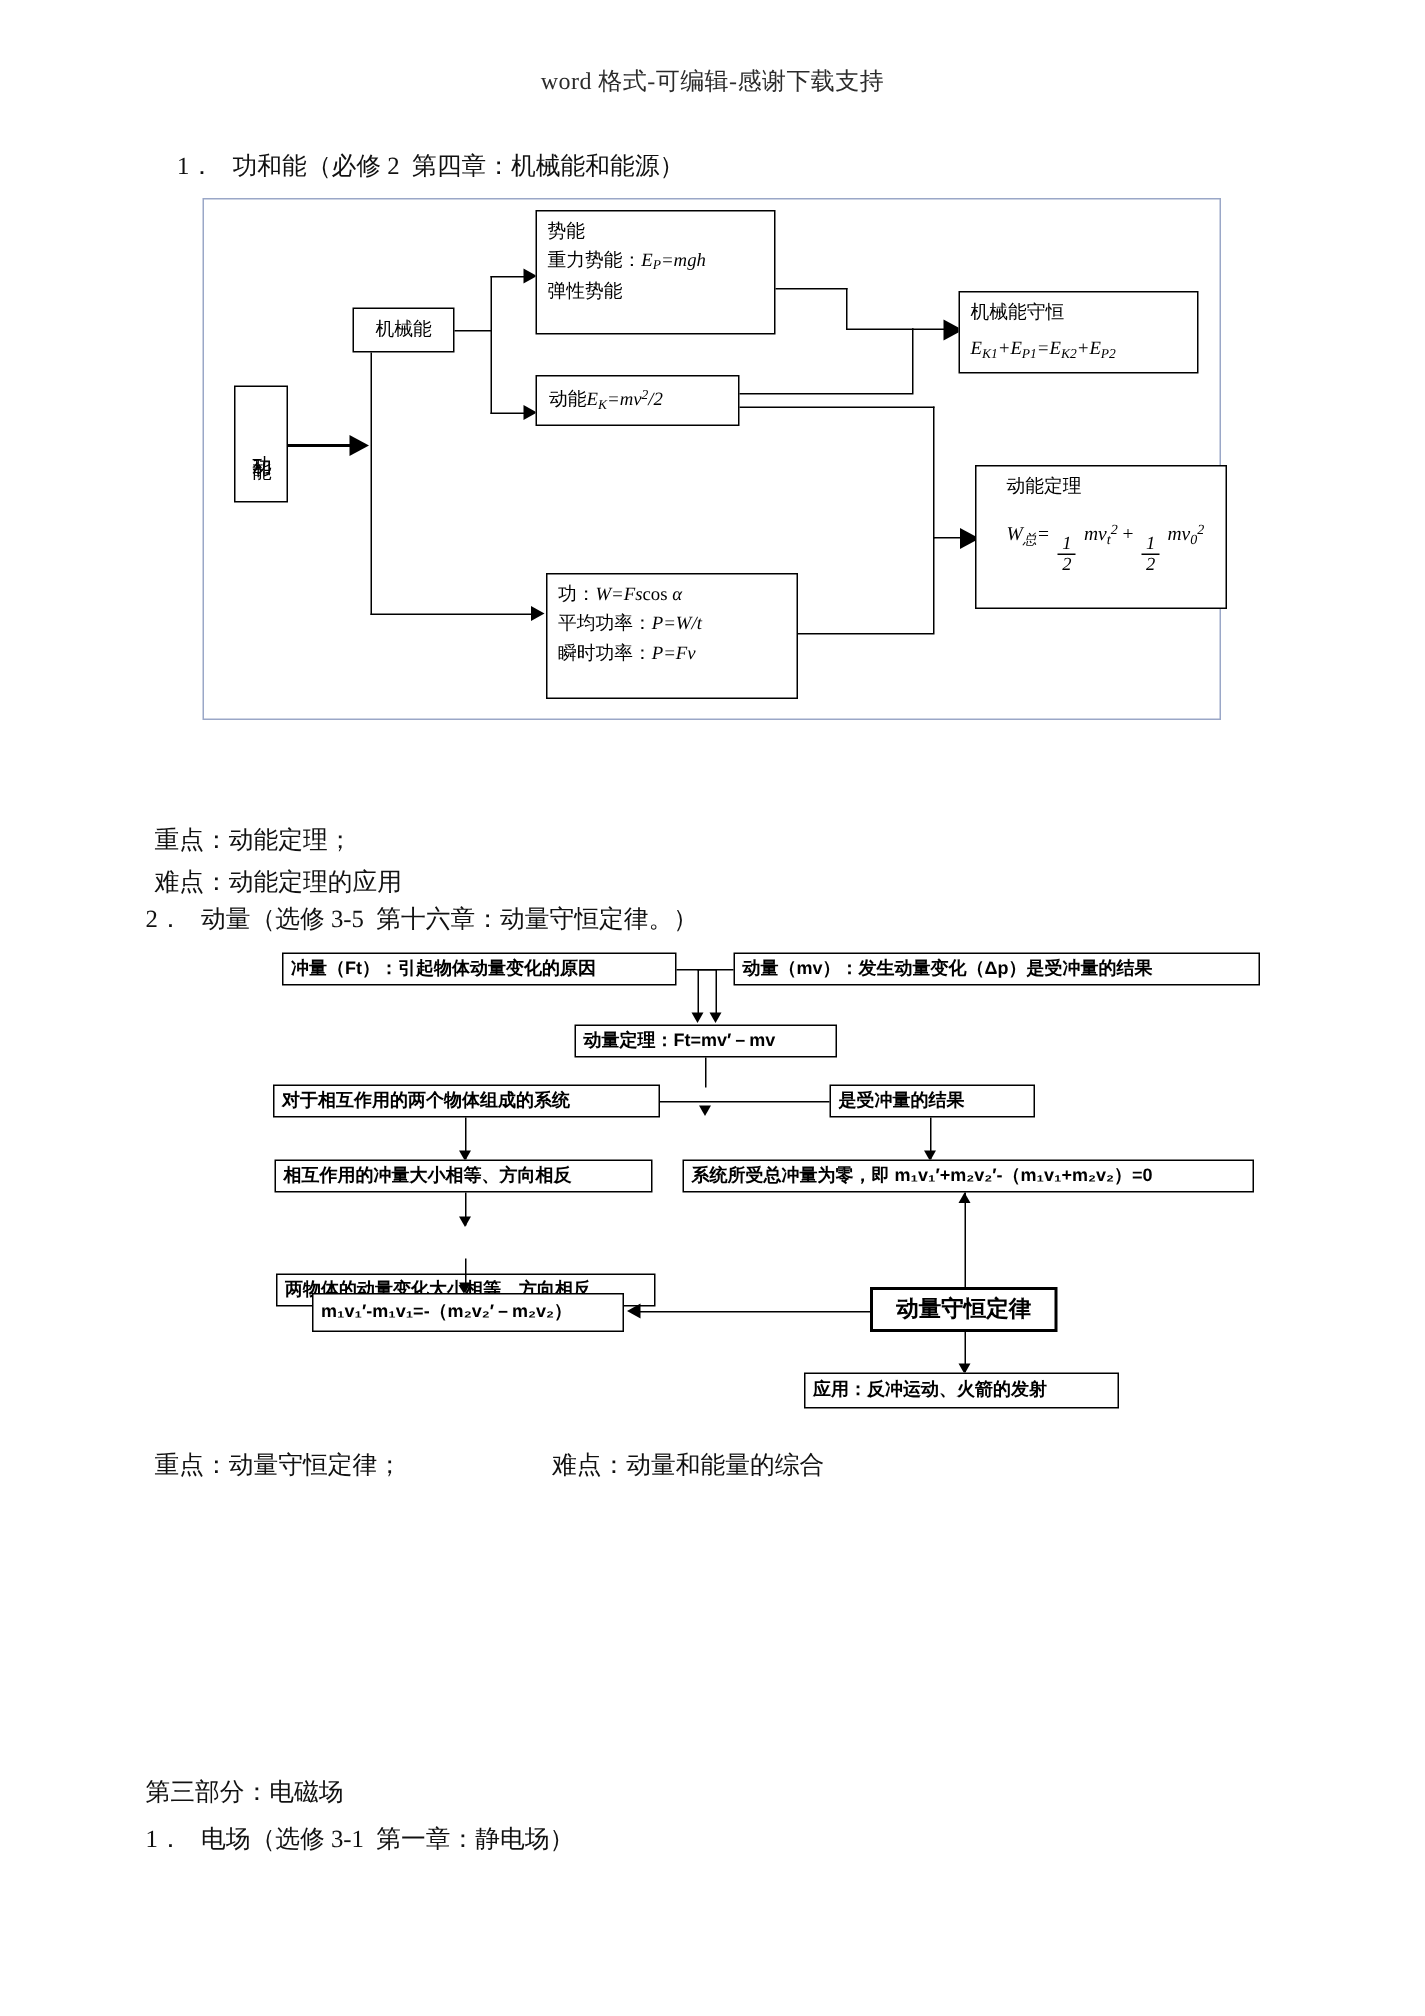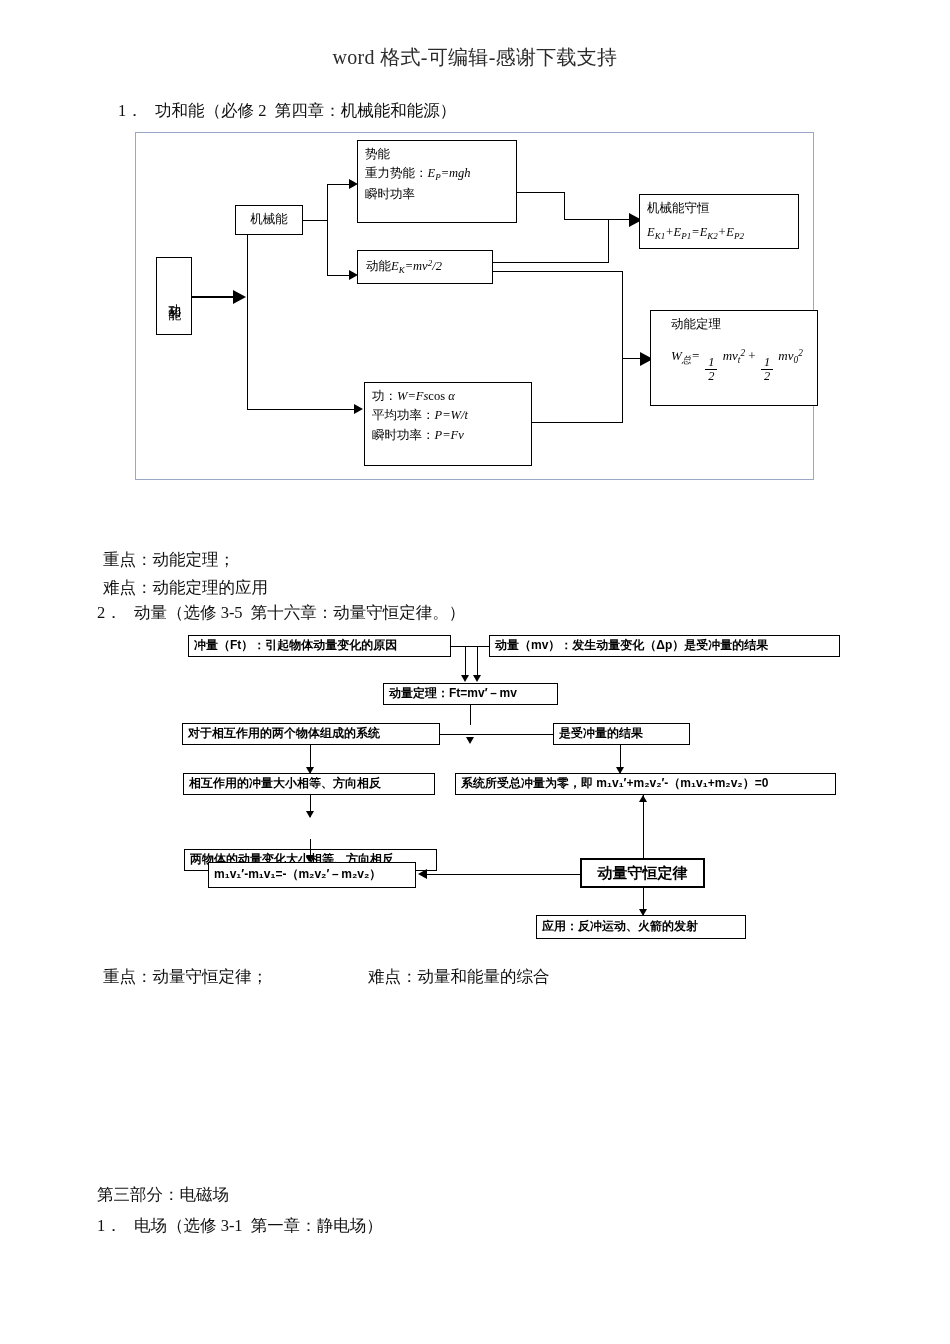--- a/index.html
+++ b/index.html
@@ -20,21 +20,21 @@
     width: 950px;
     height: 1344px;
     background: #fff;
   }
   .hdr {
     position: absolute;
     top: 44px;
     left: 0;
     width: 950px;
     text-align: center;
-    font-size: 20px;
+    font-size: 16px;
     color: #2b2b2b;
     letter-spacing: 0.3px;
   }
 
   .body-line {
     position: absolute;
     font-size: 16.5px;
     line-height: 1.45;
     white-space: pre;
     color: #111;
@@ -202,21 +202,21 @@
 
     <div class="ln h" style="left:192px; top:52px; width:25px;"></div>
     <div class="arrowR" style="left:214px; top:47px;"></div>
 
     <div class="ln h" style="left:192px; top:143px; width:25px;"></div>
     <div class="arrowR" style="left:214px; top:138px;"></div>
 
     <div class="box" style="left:222px; top:8px; width:160px; height:83px;">
       <div>势能</div>
       <div><span>重力势能：</span><span class="mth">E<span class="sub">P</span>=<span class="mth">mgh</span></span></div>
-      <div>瞬时功率</div>
+      <div>弹性势能</div>
     </div>
 
     <div class="box vcent" style="left:222px; top:118px; width:136px; height:34px;">
       <span>动能 </span>
         <span class="mth">E<span class="sub">K</span>=mv<span class="sup">2</span>/2</span>
     </div>
 
     <div class="ln h" style="left:112px; top:277px; width:110px;"></div>
     <div class="arrowR" style="left:219px; top:272px;"></div>
 

